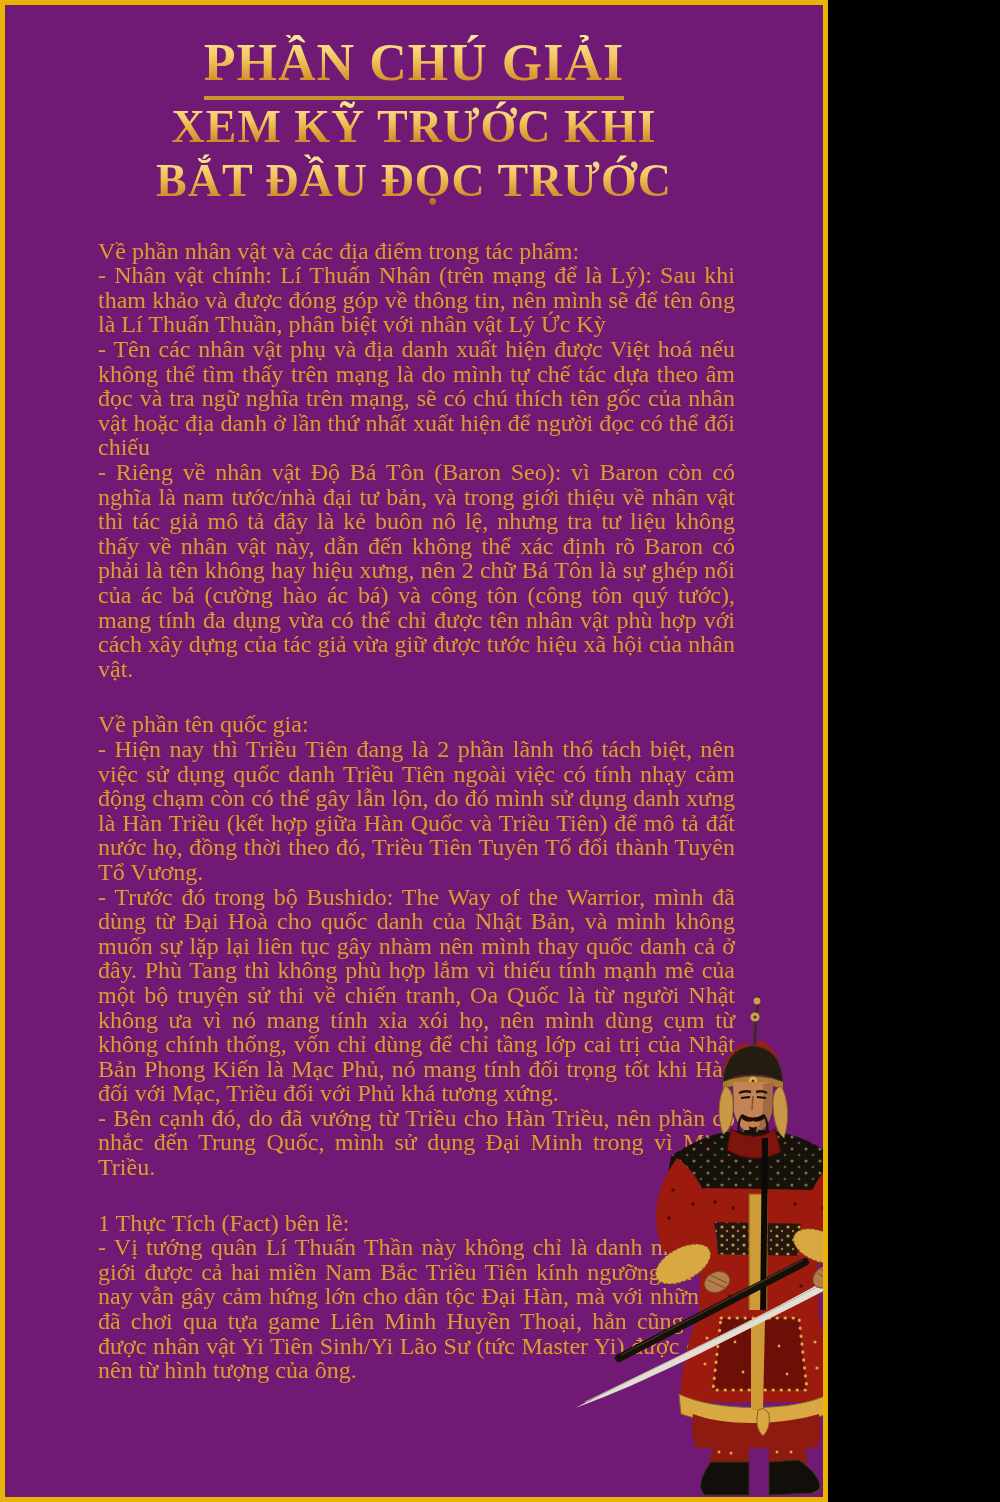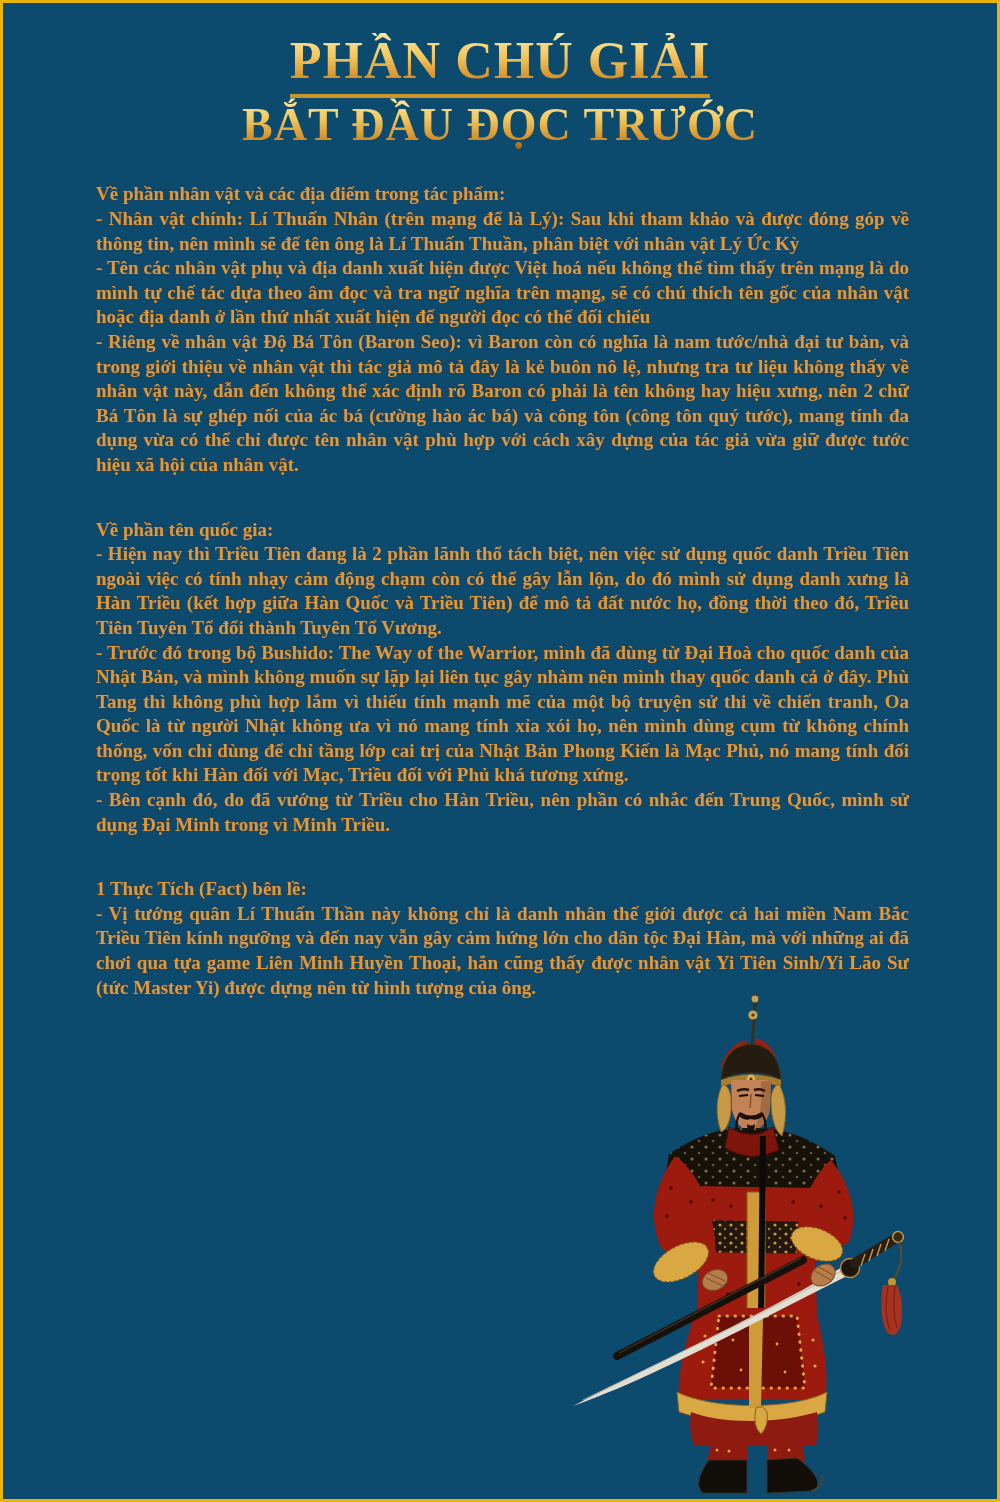--- a/index.html
+++ b/index.html
@@ -1,21 +1,21 @@
 <!DOCTYPE html>
 <html lang="vi"><head>
 <meta charset="utf-8">
 <style>
   html,body{margin:0;padding:0;background:#000;}
   .page{
     position:relative;
-    width:1000px;height:1502px;
-    background:#0c4a6e;
+    width:828px;height:1502px;
+    background:#701a75;
     box-sizing:border-box;
-    border:3px solid #eab308;
+    border:5px solid #eab308;
     overflow:hidden;
     font-family:"Liberation Serif", serif;
   }
   
   .title-block{padding-top:30px;text-align:center;}
   .title-block h1{margin:0;font-weight:700;letter-spacing:1px;}
   .t1{font-size:52px;line-height:1.08;}
   .t2{font-size:46px;line-height:1.18;}
   .grad{
     color:#e7b44a;
@@ -25,39 +25,40 @@
     display:inline-block;
   }
   .underlined{
     border-bottom:4px solid #c8952d;
     padding-bottom:5px;
   }
   
   .body-text{
     margin:30px 88px 0 93px;
     color:#dc9a40;
-    font-size:19px;
-    font-weight:700;
+    font-size:24px;
+    font-weight:400;
     line-height:24.6px;
     text-shadow:0 0 2px rgba(140,50,0,.55);
   }
   .body-text p{margin:0;text-align:justify;}
-  .note-section + .note-section{margin-top:40px;}
+  .note-section + .note-section{margin-top:31px;}
   
   .figure-wrap{
     position:absolute;left:560px;top:985px;width:440px;height:517px;
   }
 </style>
 </head>
 <body>
 
 <div class="page">
 
   <header class="title-block">
     <h1 class="t1"><span class="grad underlined">PHẦN CHÚ GIẢI</span></h1>
+    <h1 class="t2"><span class="grad">XEM KỸ TRƯỚC KHI</span></h1>
     <h1 class="t2"><span class="grad">BẮT ĐẦU ĐỌC TRƯỚC</span></h1>
   </header>
 
   <main class="body-text">
 
     <section class="note-section">
       <p>Về phần nhân vật và các địa điểm trong tác phẩm:</p>
       <p>- Nhân vật chính: Lí Thuấn Nhân (trên mạng để là Lý): Sau khi tham khảo và được đóng góp về thông tin, nên mình sẽ để tên ông là Lí Thuấn Thuần, phân biệt với nhân vật Lý Ức Kỳ</p>
       <p>- Tên các nhân vật phụ và địa danh xuất hiện được Việt hoá nếu không thể tìm thấy trên mạng là do mình tự chế tác dựa theo âm đọc và tra ngữ nghĩa trên mạng, sẽ có chú thích tên gốc của nhân vật hoặc địa danh ở lần thứ nhất xuất hiện để người đọc có thể đối chiếu</p>
       <p>- Riêng về nhân vật Độ Bá Tôn (Baron Seo): vì Baron còn có nghĩa là nam tước/nhà đại tư bản, và trong giới thiệu về nhân vật thì tác giả mô tả đây là kẻ buôn nô lệ, nhưng tra tư liệu không thấy về nhân vật này, dẫn đến không thể xác định rõ Baron có phải là tên không hay hiệu xưng, nên 2 chữ Bá Tôn là sự ghép nối của ác bá (cường hào ác bá) và công tôn (công tôn quý tước), mang tính đa dụng vừa có thể chỉ được tên nhân vật phù hợp với cách xây dựng của tác giả vừa giữ được tước hiệu xã hội của nhân vật.</p>

